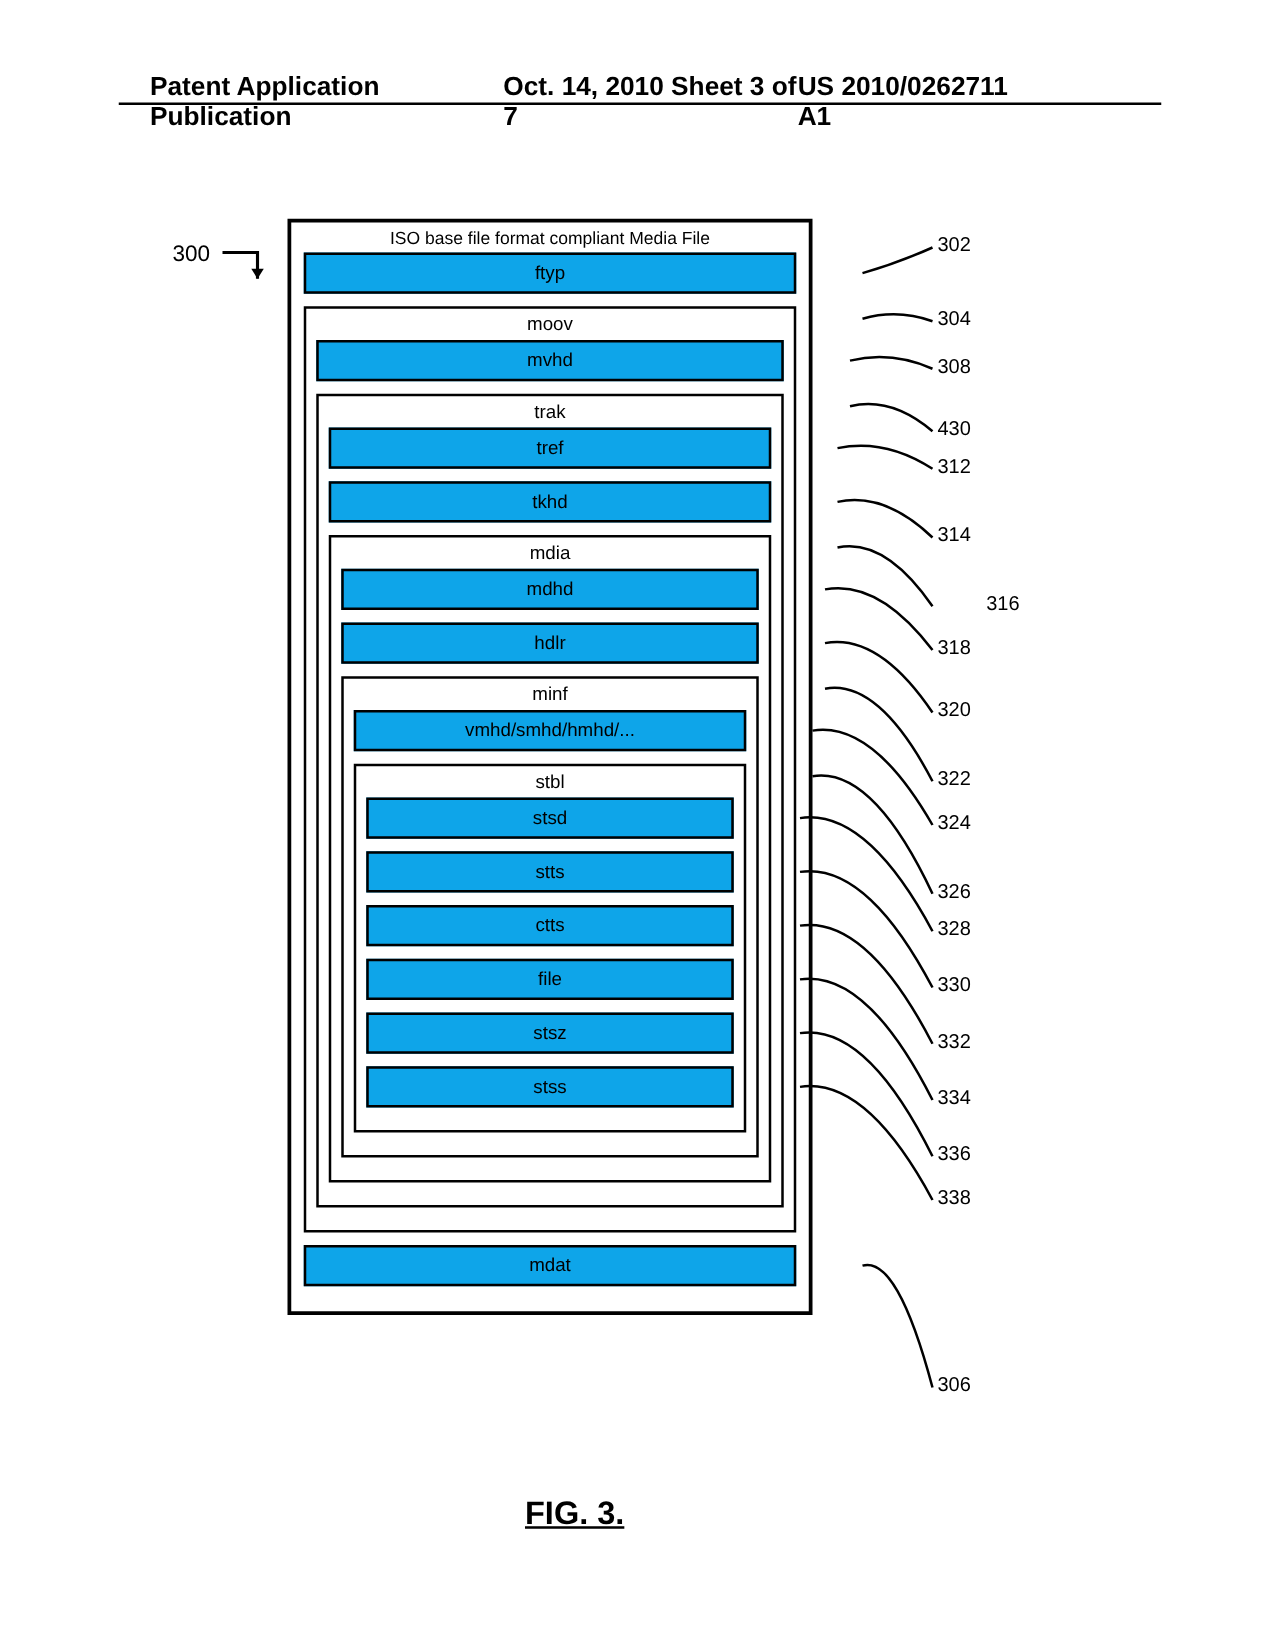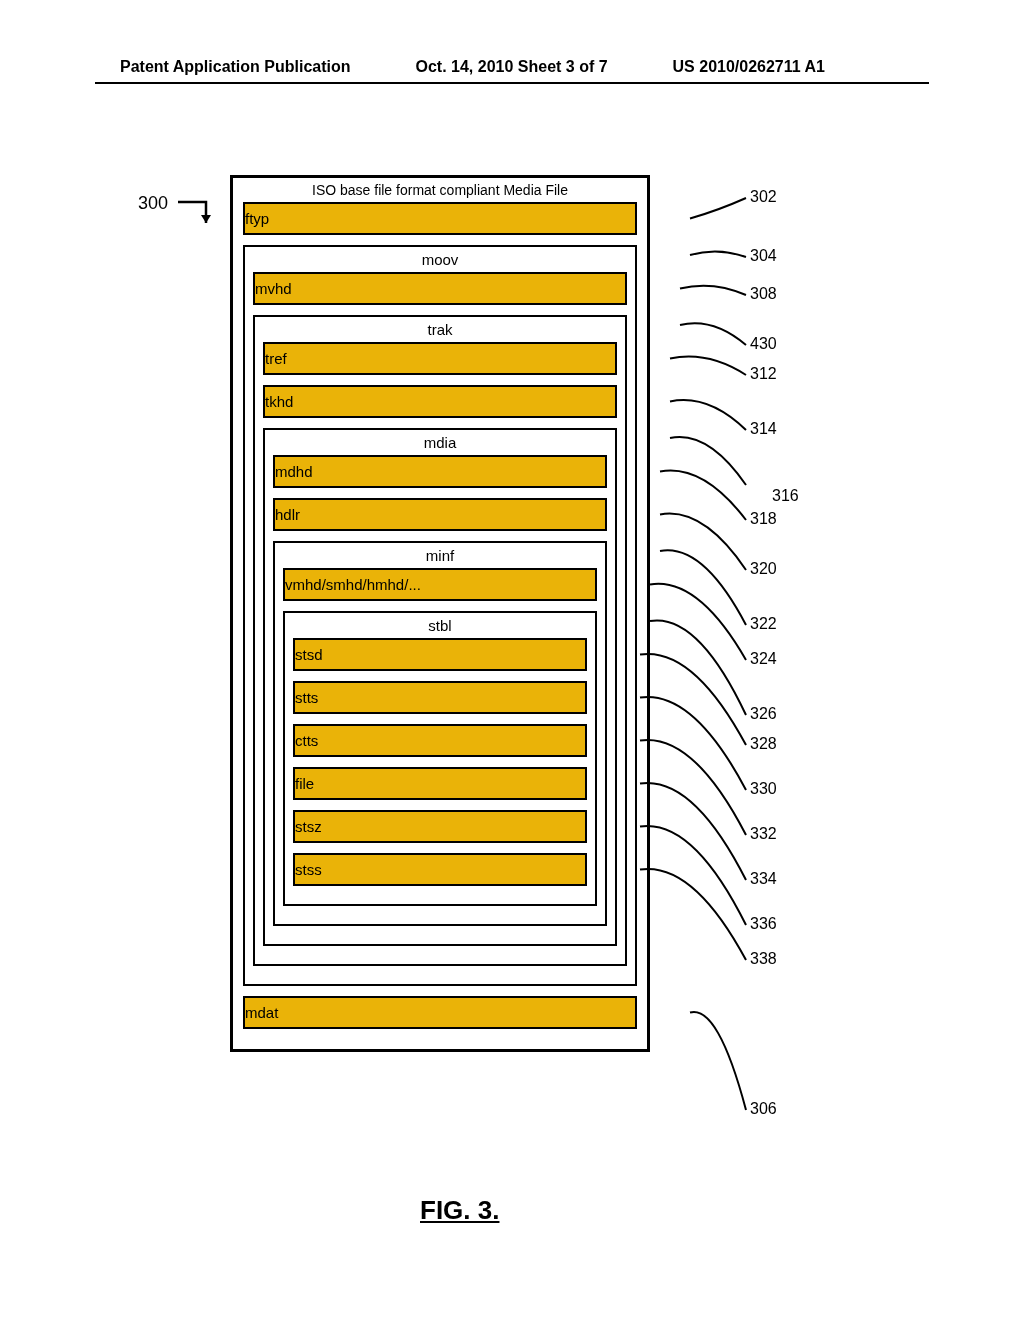--- a/index.html
+++ b/index.html
@@ -11,21 +11,21 @@
       position: relative;
     }
     .header {
       position: absolute;
       top: 58px;
       left: 0;
       width: 945px;
       display: flex;
       justify-content: space-between;
       padding: 0 120px;
-      font-size: 16px;
+      font-size: 21px;
       font-weight: bold;
     }
     .header-line {
       position: absolute;
       top: 82px;
       left: 95px;
       width: 834px;
       border-top: 2px solid black;
     }
     .label-300 {
@@ -42,26 +42,26 @@
       border: 3px solid black;
       padding: 4px 10px 10px 10px;
     }
     .box-title {
       text-align: center;
       font-size: 14px;
       margin-bottom: 4px;
     }
     .simple-box {
       border: 2px solid black;
-      text-align: left;
+      text-align: center;
       font-size: 15px;
       padding: 6px 0;
       margin-bottom: 10px;
       position: relative;
-      background: #eab308;
+      background: #0ea5e9;
     }
     .container-box {
       border: 2px solid black;
       padding: 4px 8px 8px 8px;
       margin-bottom: 10px;
       position: relative;
     }
     .container-title {
       text-align: center;
       font-size: 15px;
@@ -141,21 +141,21 @@
 
   <div class="simple-box" id="box-mdat">mdat</div>
 </div>
 
 <div class="ref-label" id="lbl-302" style="top:188px; left:750px;">302</div>
 <div class="ref-label" id="lbl-304" style="top:247px; left:750px;">304</div>
 <div class="ref-label" id="lbl-308" style="top:285px; left:750px;">308</div>
 <div class="ref-label" id="lbl-310" style="top:335px; left:750px;">430</div>
 <div class="ref-label" id="lbl-312" style="top:365px; left:750px;">312</div>
 <div class="ref-label" id="lbl-314" style="top:420px; left:750px;">314</div>
-<div class="ref-label" id="lbl-316" style="top:475px; left:772px;margin-top:12px;">316</div>
+<div class="ref-label" id="lbl-316" style="top:475px; left:789px;">316</div>
 <div class="ref-label" id="lbl-318" style="top:510px; left:750px;">318</div>
 <div class="ref-label" id="lbl-320" style="top:560px; left:750px;">320</div>
 <div class="ref-label" id="lbl-322" style="top:615px; left:750px;">322</div>
 <div class="ref-label" id="lbl-324" style="top:650px; left:750px;">324</div>
 <div class="ref-label" id="lbl-326" style="top:705px; left:750px;">326</div>
 <div class="ref-label" id="lbl-328" style="top:735px; left:750px;">328</div>
 <div class="ref-label" id="lbl-330" style="top:780px; left:750px;">330</div>
 <div class="ref-label" id="lbl-332" style="top:825px; left:750px;">332</div>
 <div class="ref-label" id="lbl-334" style="top:870px; left:750px;">334</div>
 <div class="ref-label" id="lbl-336" style="top:915px; left:750px;">336</div>

